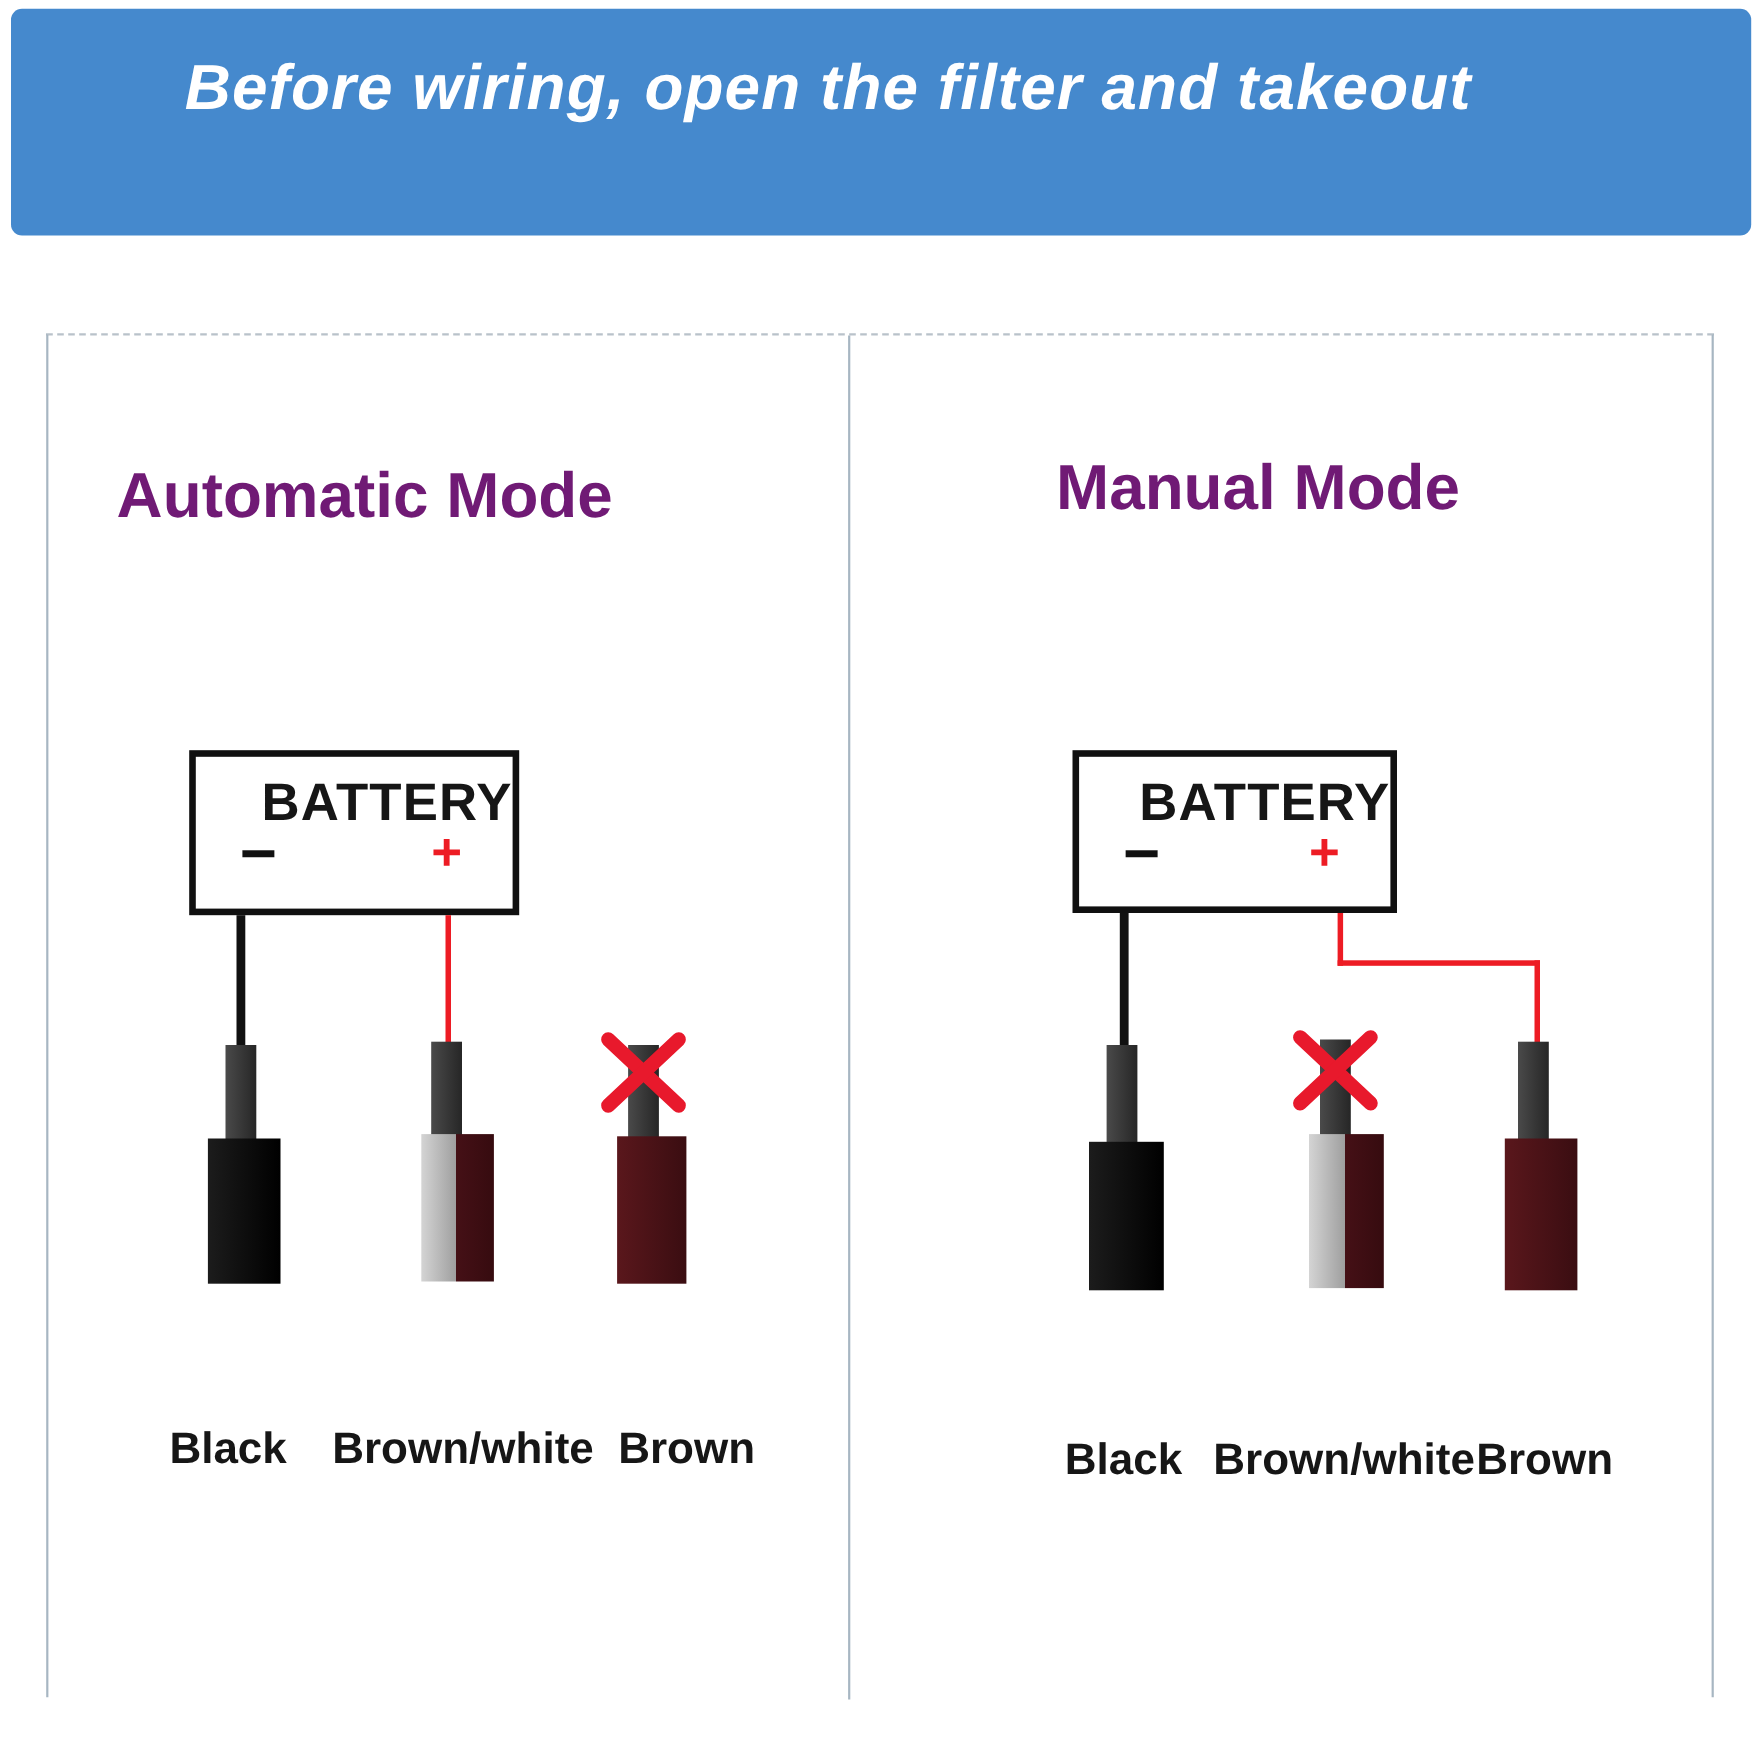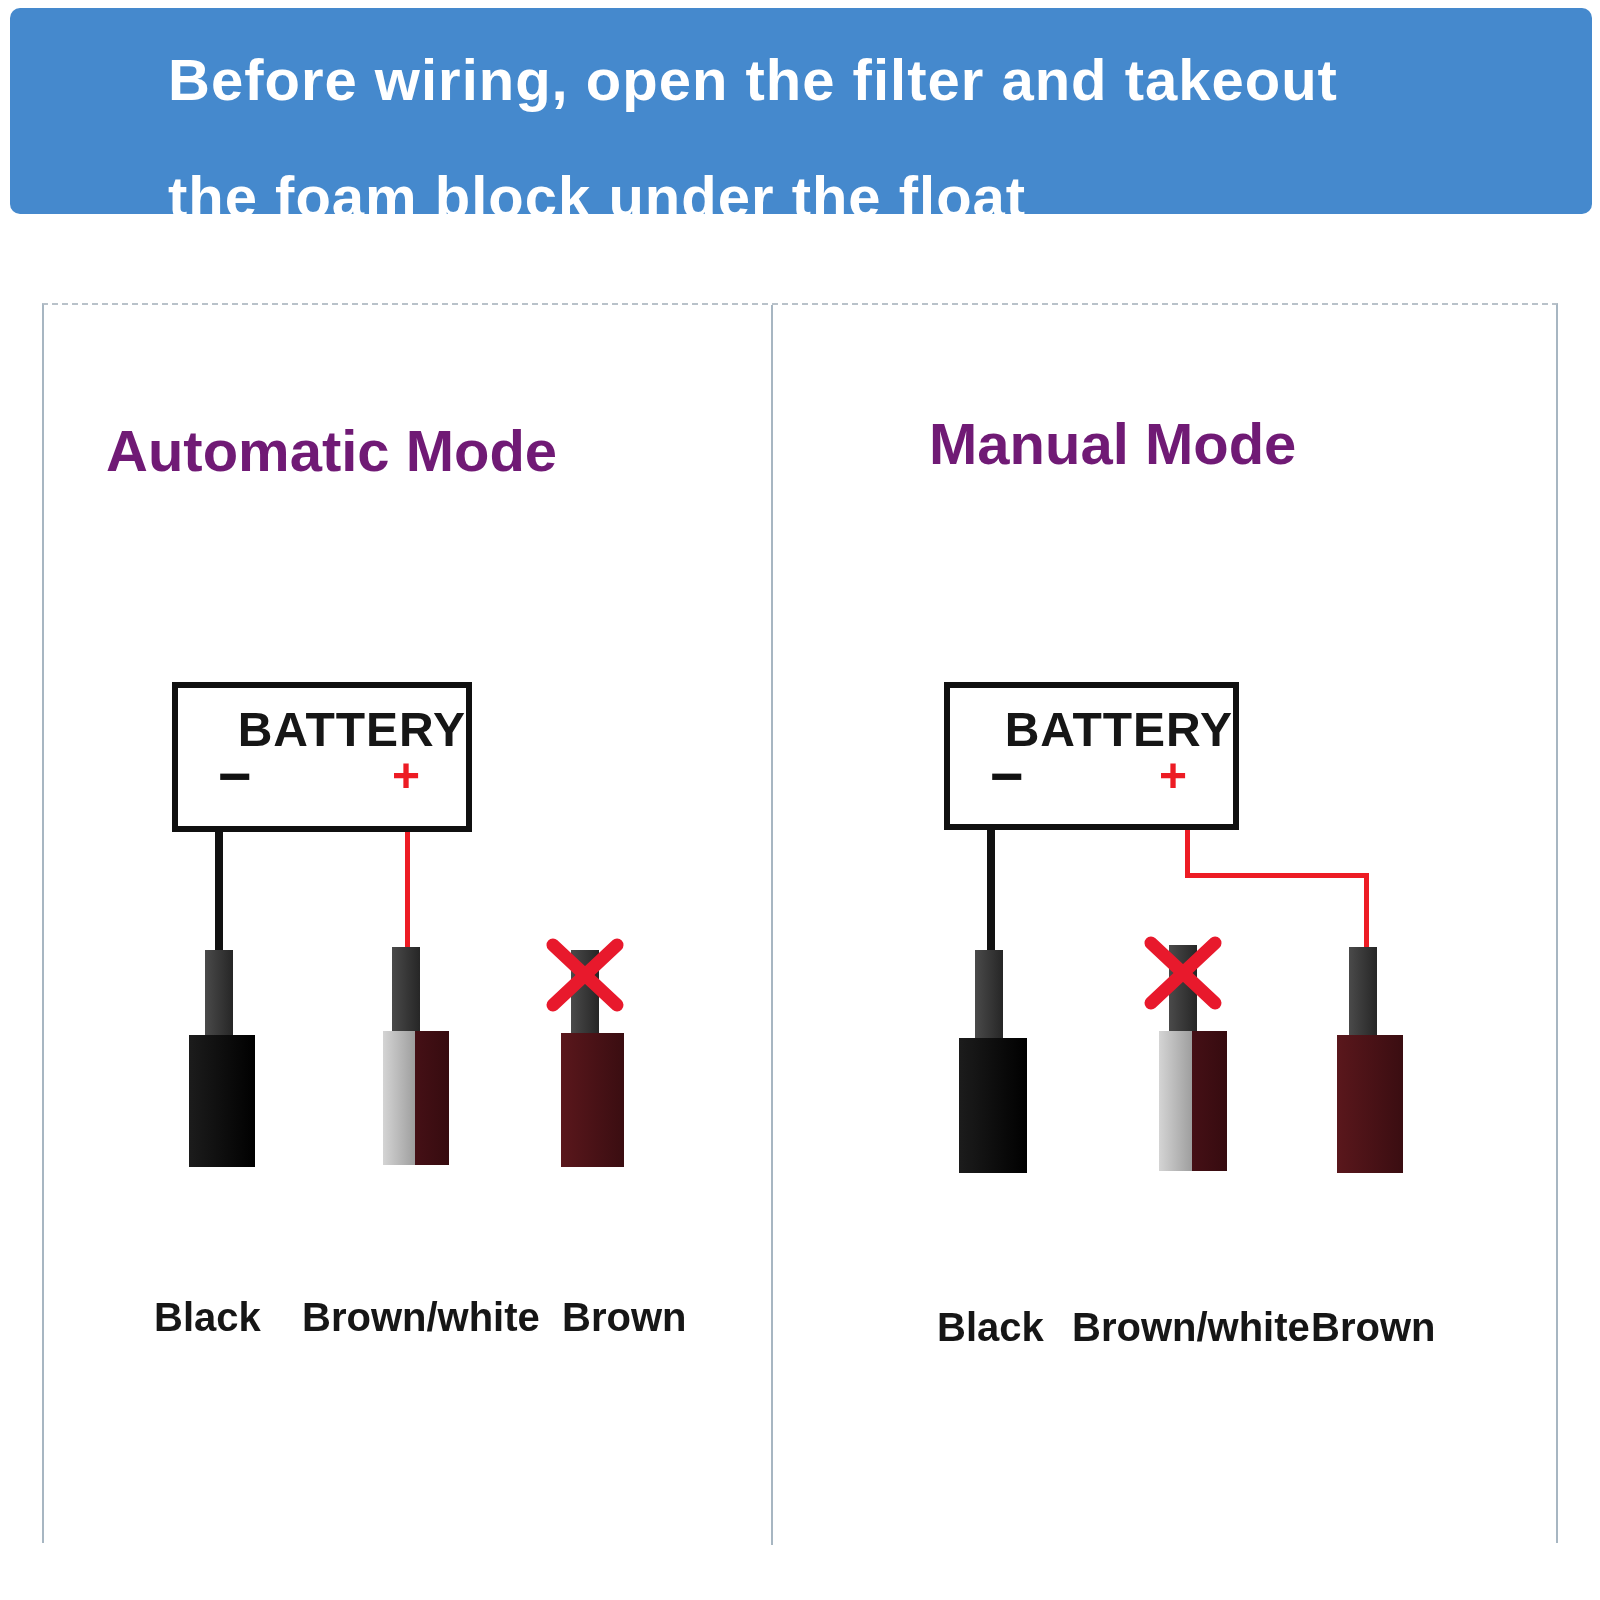--- a/index.html
+++ b/index.html
@@ -6,33 +6,33 @@
     --banner-bg:#4589cd; --banner-text:#ffffff; --wire-red:#ed1c24; --cross-red:#e8192c;
     --wire-black:#111111; --connector-black:#0d0d0d; --connector-brown:#451016;
     --connector-silver:#b5b5b5; --pin-gray:#383838; --border-line:#a7b6c2;
   }
   *{box-sizing:border-box;margin:0;padding:0}
   html,body{background:#ffffff}
   body{font-family:"Liberation Sans","DejaVu Sans",sans-serif}
   .canvas{position:relative;width:1600px;height:1600px;background:#fff;overflow:hidden}
 
   .banner{position:absolute;left:10px;top:8px;width:1582px;height:206px;background:var(--banner-bg);
-          border-radius:10px;color:var(--banner-text);font-weight:700}
+          border-radius:10px;color:var(--banner-text);font-style:italic;font-weight:700}
   .banner-line{position:absolute;left:158px;font-size:58px;white-space:nowrap;letter-spacing:1px}
   .banner-line.l1{top:38px}
   .banner-line.l2{top:155px}
 
   .diagram{position:absolute;left:42px;top:303px;width:1516px;height:1240px;
            border-left:2px solid var(--border-line);border-right:2px solid var(--border-line);
            border-top:2px dashed #b9c2ca}
   .divider{position:absolute;left:727px;top:0;width:2px;height:1240px;background:var(--border-line)}
 
   .panel{position:absolute;top:0;height:1240px}
   .panel.automatic{left:0;width:727px}
-  .panel.manual{left:736px;width:787px}
+  .panel.manual{left:767px;width:787px}
 
   .panel-title{position:absolute;font-size:58px;font-weight:700;color:#701a75;white-space:nowrap}
 
   .battery{position:absolute;border:6px solid #101010;background:#fff;display:flex;flex-direction:column;padding-top:14px}
   .battery-name{font-size:48px;font-weight:700;letter-spacing:1px;color:#161616;text-align:right}
   .battery-terms{display:flex;justify-content:space-between;padding:0 46px 0 40px;margin-top:-12px}
   .term-minus{font-size:58px;font-weight:700;color:#111;line-height:62px}
   .term-plus{font-size:48px;font-weight:700;color:var(--wire-red);line-height:62px}
 
   .wire{position:absolute}
@@ -50,21 +50,20 @@
 
   .wire-label{position:absolute;font-size:40px;font-weight:700;color:#161616;white-space:nowrap}
 </style>
 </head>
 <body>
 
 <div class="canvas">
 
   <div class="banner">
     <div class="banner-line l1">Before wiring, open the filter and takeout</div>
-    <div class="banner-line l2">the foam block under the float</div>
   </div>
 
   <div class="diagram">
     <div class="divider"></div>
 
     <section class="panel automatic">
       <h2 class="panel-title" style="left:62px;top:112px">Automatic Mode</h2>
 
       <div class="battery" style="left:128px;top:377px;width:300px;height:150px">
         <div class="battery-name">BATTERY</div>

